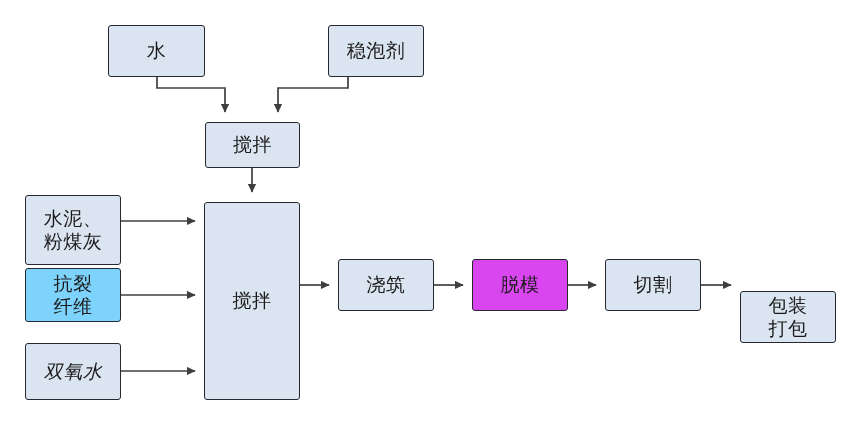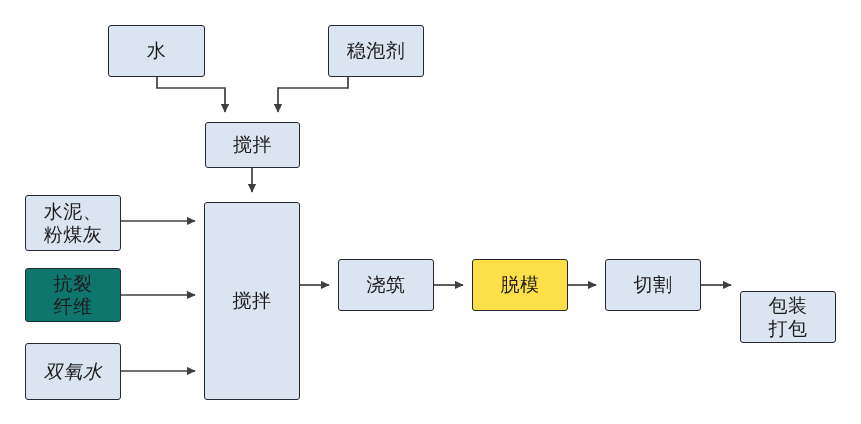--- a/index.html
+++ b/index.html
@@ -79,32 +79,32 @@
       <path d="M701,285 L731,285" marker-end="url(#arrowhead)"></path>
     </g>
   </svg>
 
   <div class="node" style="left: 108px; top: 25px; width: 97px; height: 52px; background: rgb(219, 229, 241); border-color: rgb(37, 41, 47); color: rgb(27, 27, 27);">水</div>
 
   <div class="node" style="left: 300px; top: 25px; width: 96px; height: 52px; background: rgb(219, 229, 241); border-color: rgb(37, 41, 47); color: rgb(27, 27, 27); margin-left: 28px;">稳泡剂</div>
 
   <div class="node" style="left: 205px; top: 122px; width: 95px; height: 46px; background: rgb(219, 229, 241); border-color: rgb(37, 41, 47); color: rgb(27, 27, 27);">搅拌</div>
 
-  <div class="node" style="left: 25px; top: 195px; width: 96px; height: 56px; background: rgb(219, 229, 241); border-color: rgb(37, 41, 47); color: rgb(27, 27, 27);">水泥、
+  <div class="node" style="left: 25px; top: 195px; width: 96px; height: 70px; background: rgb(219, 229, 241); border-color: rgb(37, 41, 47); color: rgb(27, 27, 27);">水泥、
 粉煤灰</div>
 
-  <div class="node" style="left: 25px; top: 268px; width: 96px; height: 54px; background: #0f766e; border-color: rgb(37, 41, 47); color: rgb(27, 27, 27);">抗裂
+  <div class="node" style="left: 25px; top: 268px; width: 96px; height: 54px; background: #7dd3fc; border-color: rgb(37, 41, 47); color: rgb(27, 27, 27);">抗裂
 纤维</div>
 
   <div class="node" style="left: 25px; top: 343px; width: 96px; height: 57px; background: rgb(219, 229, 241); border-color: rgb(37, 41, 47); color: rgb(27, 27, 27); font-style: italic;">双氧水</div>
 
   <div class="node" style="left: 204px; top: 202px; width: 96px; height: 198px; background: rgb(219, 229, 241); border-color: rgb(37, 41, 47); color: rgb(27, 27, 27);">搅拌</div>
 
   <div class="node" style="left: 338px; top: 259px; width: 96px; height: 52px; background: rgb(219, 229, 241); border-color: rgb(37, 41, 47); color: rgb(27, 27, 27); font-family: Liberation Serif, serif;">浇筑</div>
 
-  <div class="node" style="left: 472px; top: 259px; width: 96px; height: 52px; background: #fde047; border-color: rgb(37, 41, 47); color: rgb(27, 27, 27);">脱模</div>
+  <div class="node" style="left: 472px; top: 259px; width: 96px; height: 52px; background: #d946ef; border-color: rgb(37, 41, 47); color: rgb(27, 27, 27);">脱模</div>
 
   <div class="node" style="left: 605px; top: 259px; width: 96px; height: 52px; background: rgb(219, 229, 241); border-color: rgb(37, 41, 47); color: rgb(27, 27, 27);">切割</div>
 
   <div class="node" style="left: 740px; top: 259px; width: 96px; height: 52px; background: rgb(219, 229, 241); border-color: rgb(37, 41, 47); color: rgb(27, 27, 27); margin-top: 32px;">包装
 打包</div>
 
 </div>
 
 </body></html>

